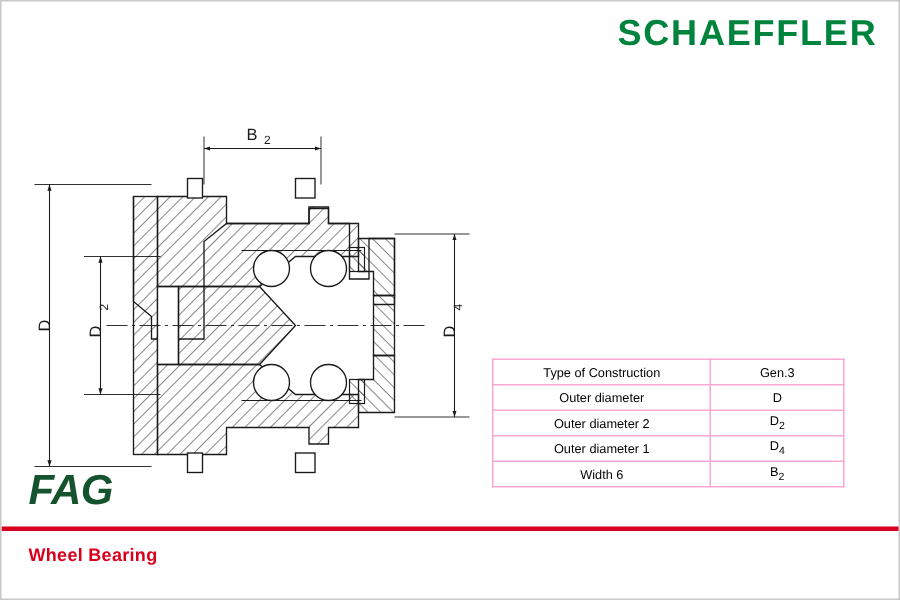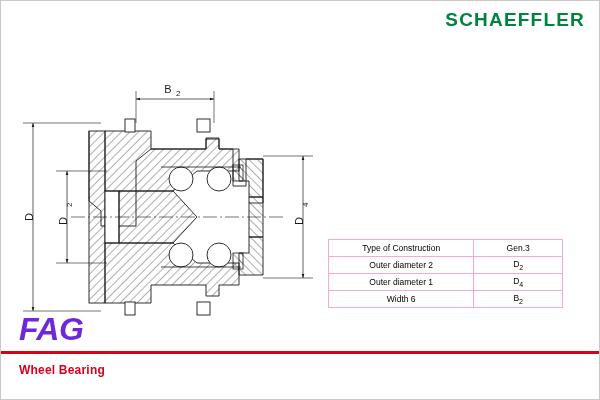--- a/index.html
+++ b/index.html
@@ -18,21 +18,21 @@
     border: 1px solid #c8c8c8;
     box-sizing: border-box;
     overflow: hidden;
   }
 
   
   .brand-schaeffler {
     position: absolute;
     top: 8px;
     right: 14px;
-    font-size: 19px;
+    font-size: 24px;
     font-weight: bold;
     letter-spacing: 1.2px;
     color: #00843d;
     font-family: "Liberation Sans", sans-serif;
   }
 
   
   #drawing {
     position: absolute;
     left: 0;
@@ -62,24 +62,24 @@
   }
   .spec-table td.label { width: 148px; }
   .spec-table td.value { width: 87px; margin-top: 30px; }
   .spec-table sub { font-size: 7px; }
 
   
   .fag-logo {
     position: absolute;
     left: 18px;
     top: 312px;
-    font-size: 32px;
+    font-size: 28px;
     font-weight: bold;
     font-style: italic;
-    color: #6d28d9;
+    color: #14532d;
     letter-spacing: -0.5px;
     line-height: 1;
     font-family: "Liberation Sans", sans-serif;
   }
 
   
   .footer-rule {
     position: absolute;
     left: 0;
     top: 350px;
@@ -191,20 +191,24 @@
     </svg>
   </div>
 
   <table class="spec-table">
     <tbody>
       <tr>
         <td class="label">Type of Construction</td>
         <td class="value"><span>Gen.3</span></td>
       </tr>
       <tr>
+        <td class="label">Outer diameter</td>
+        <td class="value"><span>D</span></td>
+      </tr>
+      <tr>
         <td class="label">Outer diameter 2</td>
         <td class="value"><span>D</span><sub>2</sub></td>
       </tr>
       <tr>
         <td class="label">Outer diameter 1</td>
         <td class="value"><span>D</span><sub>4</sub></td>
       </tr>
       <tr>
         <td class="label">Width 6</td>
         <td class="value"><span>B</span><sub>2</sub></td>

